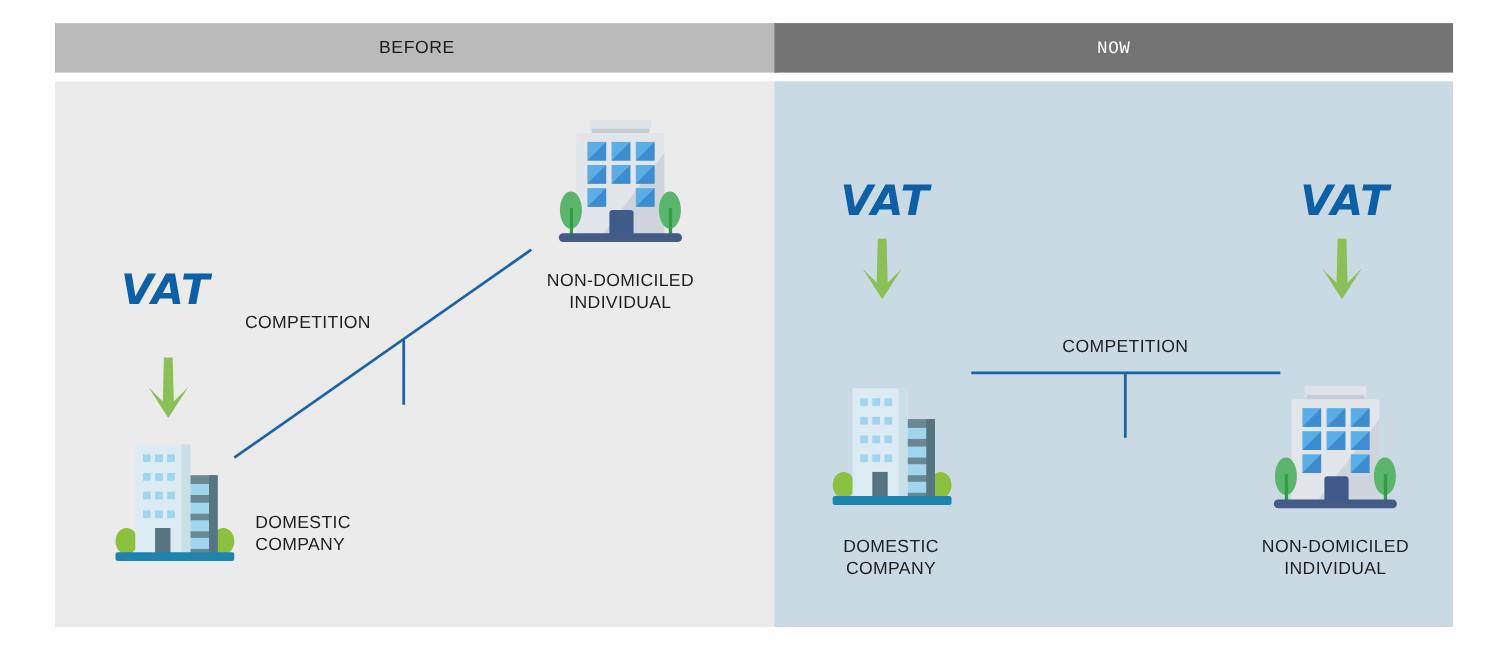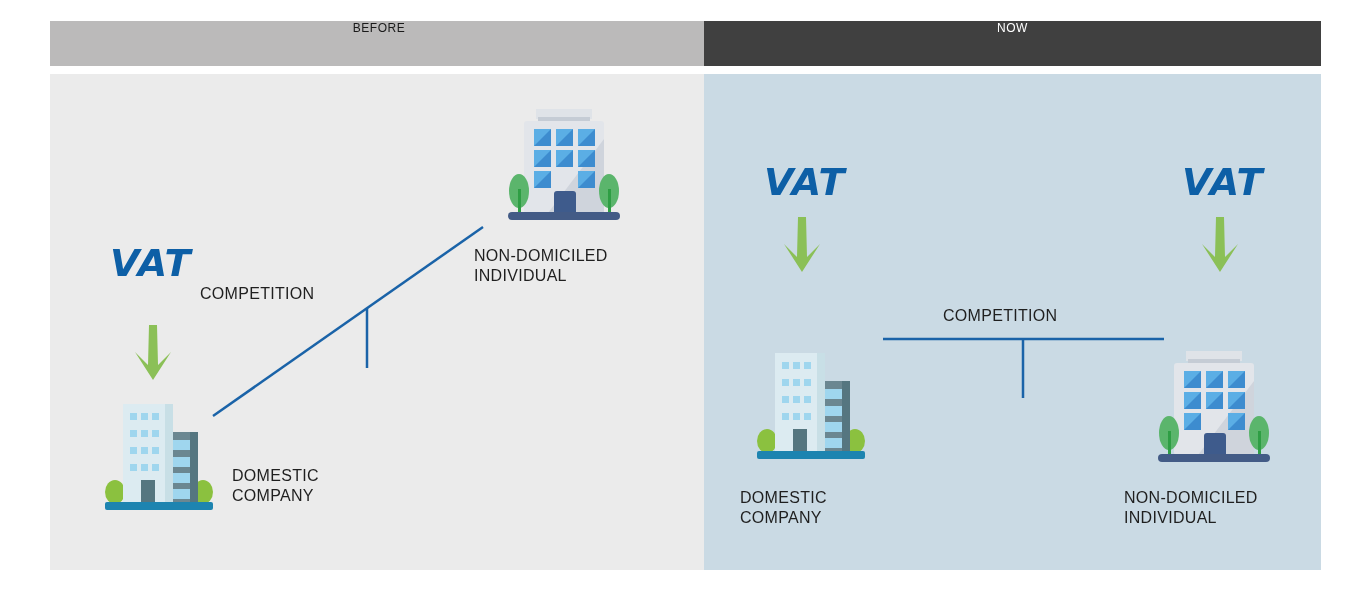--- a/index.html
+++ b/index.html
@@ -1,23 +1,23 @@
 <!DOCTYPE html>
 <html><head>
 <meta charset="utf-8">
 <style>
   html, body { margin:0; padding:0; background:#ffffff; }
   body { width:1368px; height:594px; position:relative; overflow:hidden; font-family:"Liberation Sans", sans-serif; }
-  .hdr { position:absolute; top:21px; height:45px; display:flex; align-items:flex-start; justify-content:center; font-size:12px; letter-spacing:0.5px; }
+  .hdr { position:absolute; top:21px; height:45px; display:flex; align-items:center; justify-content:center; font-size:16px; letter-spacing:0.5px; }
   .hdr-before { left:50px; width:658px; background:#bbbaba; color:#1a1a1a; }
-  .hdr-now { left:704px; width:617px; background:#404040; color:#ffffff; }
+  .hdr-now { left:704px; width:617px; background:#737373; color:#ffffff;font-family:Liberation Mono, monospace; }
   .panel { position:absolute; top:74px; height:496px; }
   .panel-before { left:50px; width:658px; background:#ebebeb; }
   .panel-now { left:704px; width:617px; background:#cadae4; }
-  .lbl { position:absolute; font-size:16px; color:#1f1f1f; line-height:20px; letter-spacing:0.3px; }
+  .lbl { position:absolute; font-size:16px; color:#1f1f1f; text-align:center; line-height:20px; letter-spacing:0.3px; }
   .vat { position:absolute; font-size:38px; font-weight:bold; color:#0d5fa6; letter-spacing:1px; font-family:"DejaVu Sans", sans-serif;font-style:italic; }
   svg.ov { position:absolute; left:0; top:0; }
 </style>
 </head>
 <body>
 
 <div class="hdr hdr-before">
     <span>BEFORE</span>
   </div>
 <div class="hdr hdr-now">

